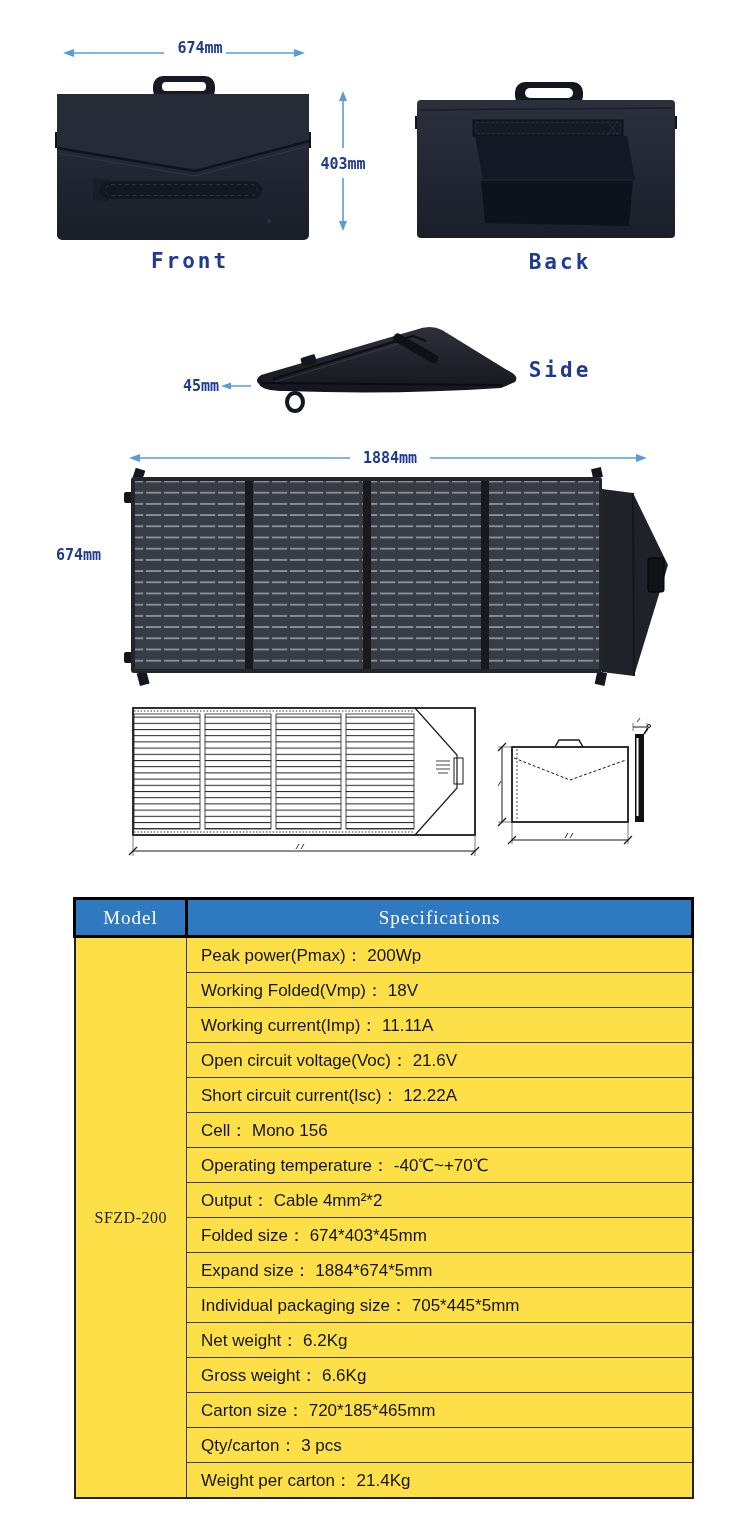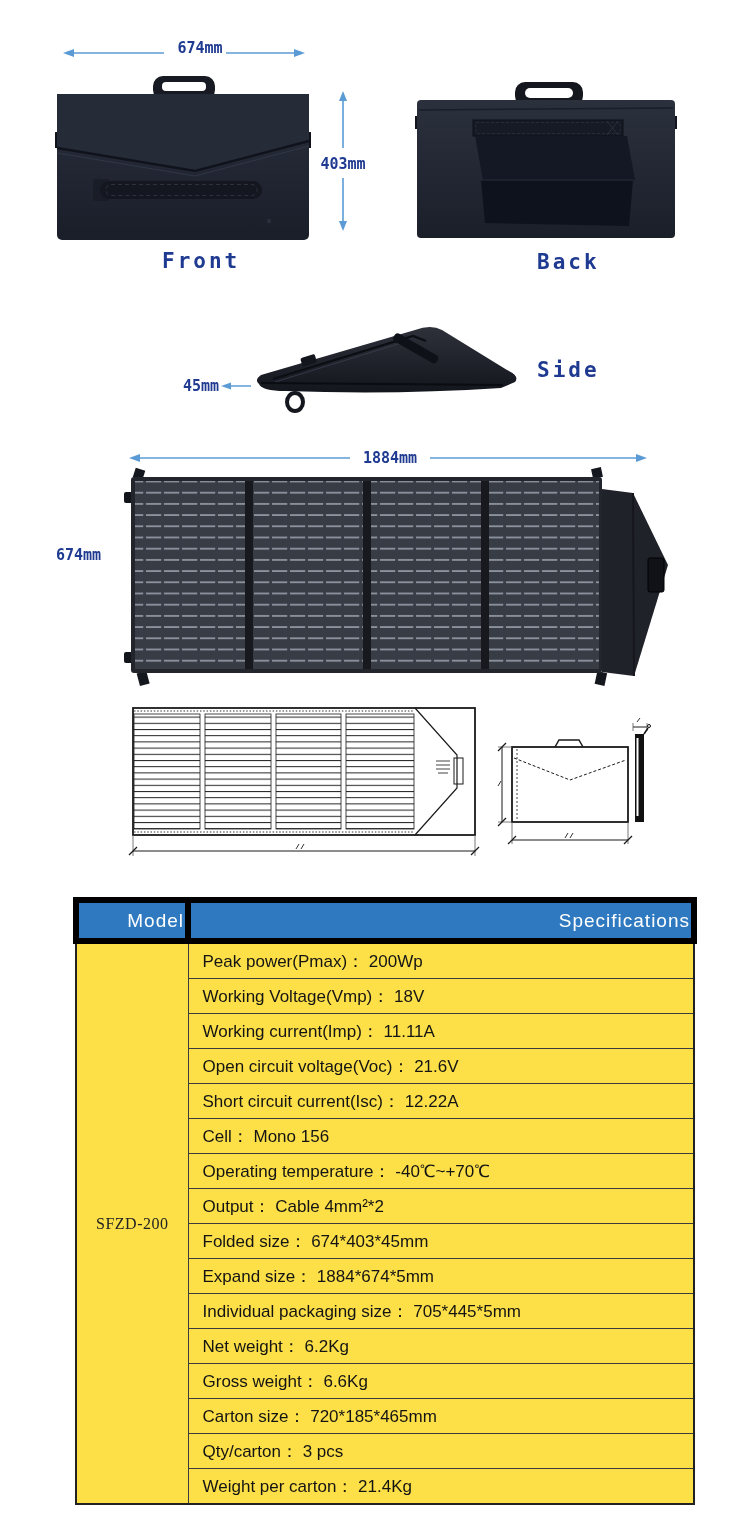--- a/index.html
+++ b/index.html
@@ -15,33 +15,33 @@
   .abs{position:absolute;}
   .dim-label{
     position:absolute;color:var(--dimtext);
     font-family:"DejaVu Sans Mono",monospace;
     font-size:15px;font-weight:bold;text-align:center;line-height:1.1;
   }
   .dim-label.small{font-size:15px;}
   .view-label{
     position:absolute;color:var(--dimtext);
     font-family:"DejaVu Sans Mono",monospace;
-    font-size:21px;font-weight:bold;letter-spacing:3px;margin-left:19px;
+    font-size:21px;font-weight:bold;letter-spacing:3px;text-align:center;
   }
   
   .spec-table{
     position:absolute;left:73px;top:897px;width:618px;
     border-collapse:collapse;table-layout:fixed;
     border:2px solid #222222;
   }
   .spec-table th{
     background:var(--accent);color:#ffffff;
-    font-family:Liberation Sans, sans-serif;
+    font-family:Liberation Serif, serif;
     font-size:19px;font-weight:normal;letter-spacing:1px;
-    height:33px;border:6px solid #000000;text-align:right;vertical-align:middle;
+    height:33px;border:3px solid #000000;text-align:center;vertical-align:middle;
   }
   .spec-table td{
     border:1px solid #3c3c3c;background:#fde047;vertical-align:middle;
   }
   .spec-table td.spec-cell{
     height:34px;padding:0 0 0 14px;
     font-family:"Liberation Sans",sans-serif;
     font-size:17px;color:#141414;
   }
   .spec-table td.model-cell{
@@ -254,21 +254,21 @@
         <th>Model</th>
         <th>Specifications</th>
       </tr>
     </thead>
     <tbody id="spec-body">
         <tr>
           <td rowspan="16" class="model-cell">SFZD-200</td>
           <td class="spec-cell">Peak power(Pmax)： 200Wp</td>
         </tr>
         <tr>
-          <td class="spec-cell">Working Voltage(Vmp)： 18V</td>
+          <td class="spec-cell">Working Folded(Vmp)： 18V</td>
         </tr>
         <tr>
           <td class="spec-cell">Working current(Imp)： 11.11A</td>
         </tr>
         <tr>
           <td class="spec-cell">Open circuit voltage(Voc)： 21.6V</td>
         </tr>
         <tr>
           <td class="spec-cell">Short circuit current(Isc)： 12.22A</td>
         </tr>

